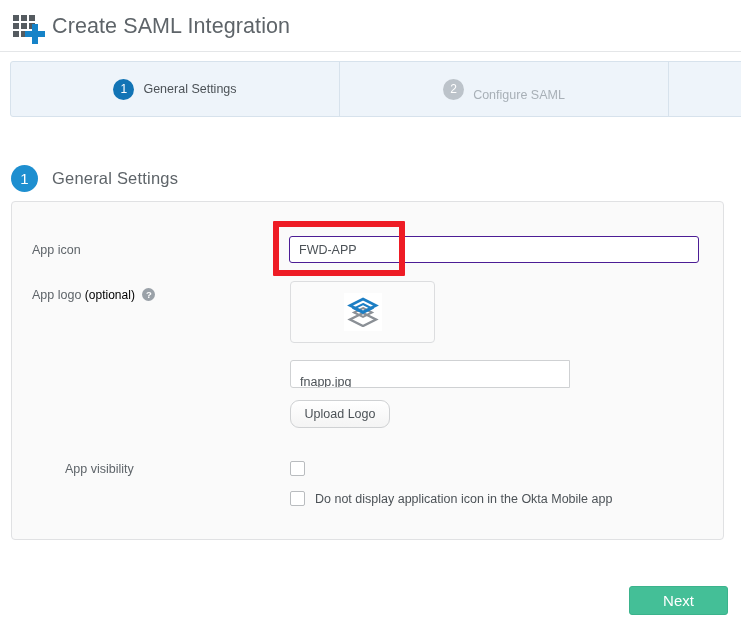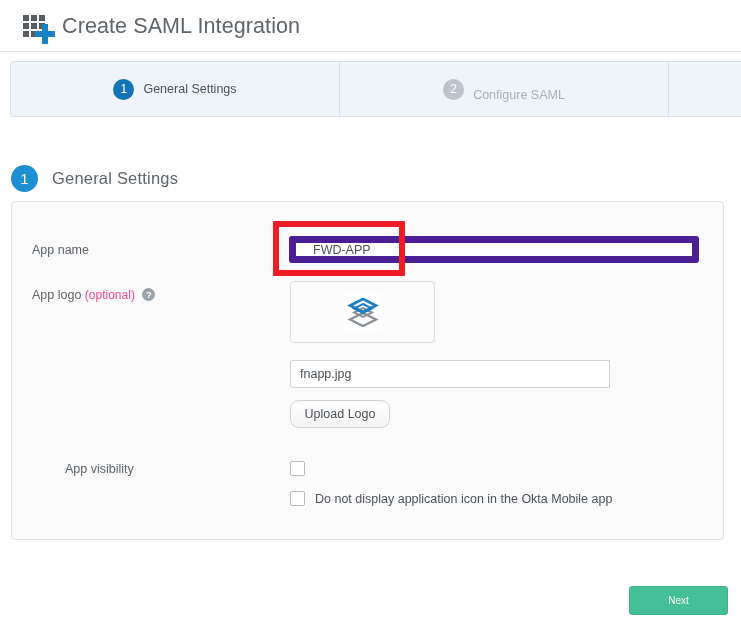--- a/index.html
+++ b/index.html
@@ -21,21 +21,21 @@
   }
 
   
   .page-header {
     position: absolute;
     left: 0; top: 0;
     width: 741px;
     height: 52px;
     display: flex;
     align-items: center;
-    padding-left: 22px;
+    padding-left: 12px;
   }
   .app-add-icon {
     position: relative;
     width: 34px;
     height: 32px;
     flex: 0 0 auto;
     margin-right: 6px;
   }
   .app-add-icon .grid {
     position: absolute;
@@ -156,21 +156,21 @@
     border: 1px solid #e0e1e3;
     border-radius: 4px;
   }
 
   .field-label {
     position: absolute;
     font-size: 12.5px;
     color: #5e6469;
   }
   .field-optional {
-    color: #ec4899;
+    color: #000000;
     font-size: 12px;
   }
   .help-icon {
     display: inline-block;
     width: 13px; height: 13px;
     border-radius: 50%;
     background: #9aa1a8;
     color: #ffffff;
     font-size: 9.5px;
     line-height: 13px;
@@ -181,26 +181,26 @@
   }
 
   .lbl-appname  { left: 32px; top: 243px; }
   .lbl-applogo  { left: 32px; top: 288px; }
   .lbl-appvis   { left: 32px; top: 462px; margin-left: 33px; }
 
   
   .text-input {
     position: absolute;
     background: #ffffff;
-    border: 7px solid #4c1d95;
+    border: 1px solid #4c1d95;
     border-radius: 3px;
     font-size: 12.5px;
     color: #4c5257;
     font-family: "Liberation Sans", sans-serif;
-    padding: 0 17px;
+    padding: 0 9px;
     outline: none;
   }
   .input-appname {
     left: 289px; top: 236px;
     width: 410px; height: 27px;
   }
 
   
   .red-highlight {
     position: absolute;
@@ -233,27 +233,27 @@
 
   
   .file-row {
     position: absolute;
     left: 290px; top: 360px;
     width: 409px; height: 28px;
   }
   .file-name {
     position: absolute;
     left: 0; top: 0;
-    width: 320px; height: 28px;
+    width: 280px; height: 28px;
     background: #ffffff;
     border: 1px solid #cfd1d3;
     border-radius: 3px 0 0 3px;
     font-size: 12.5px;
     color: #4c5257;
-    padding: 0 9px;
+    padding: 8px 9px;
     line-height: 26px;
     overflow: hidden;
     white-space: nowrap;
   }
   .browse-btn {
     position: absolute;
     left: 334px; top: 0;
     width: 75px; height: 28px;
     background: linear-gradient(to bottom, #ffffff, #f3f3f3);
     border: 1px solid #cfd1d3;
@@ -313,21 +313,21 @@
     font-family: "Liberation Sans", sans-serif;
     cursor: pointer;
   }
   .btn-next {
     position: absolute;
     left: 629px; top: 586px;
     width: 99px; height: 29px;
     background: #44bf97;
     border: 1px solid #3bb38c;
     border-radius: 3px;
-    font-size: 10px;
+    font-size: 15px;
     color: #ffffff;
     font-family: "Liberation Sans", sans-serif;
     cursor: pointer;
   }
 </style>
 </head>
 <body>
 
 <div class="page">
 
@@ -363,21 +363,21 @@
     </div>
   </div>
 
   <div class="section-head">
     <span class="section-badge">1</span>
     <span class="section-title">General Settings</span>
   </div>
 
   <div class="form-panel"></div>
 
-  <div class="field-label lbl-appname">App name</div>
+  <div class="field-label lbl-appname">App icon</div>
   <input class="text-input input-appname" type="text" value="FWD-APP" style="">
   <div class="red-highlight"></div>
 
   <div class="field-label lbl-applogo">
     <span>App logo</span>
     <span class="field-optional">(optional)</span>
     <span class="help-icon">?</span>
   </div>
 
   <div class="logo-preview">

